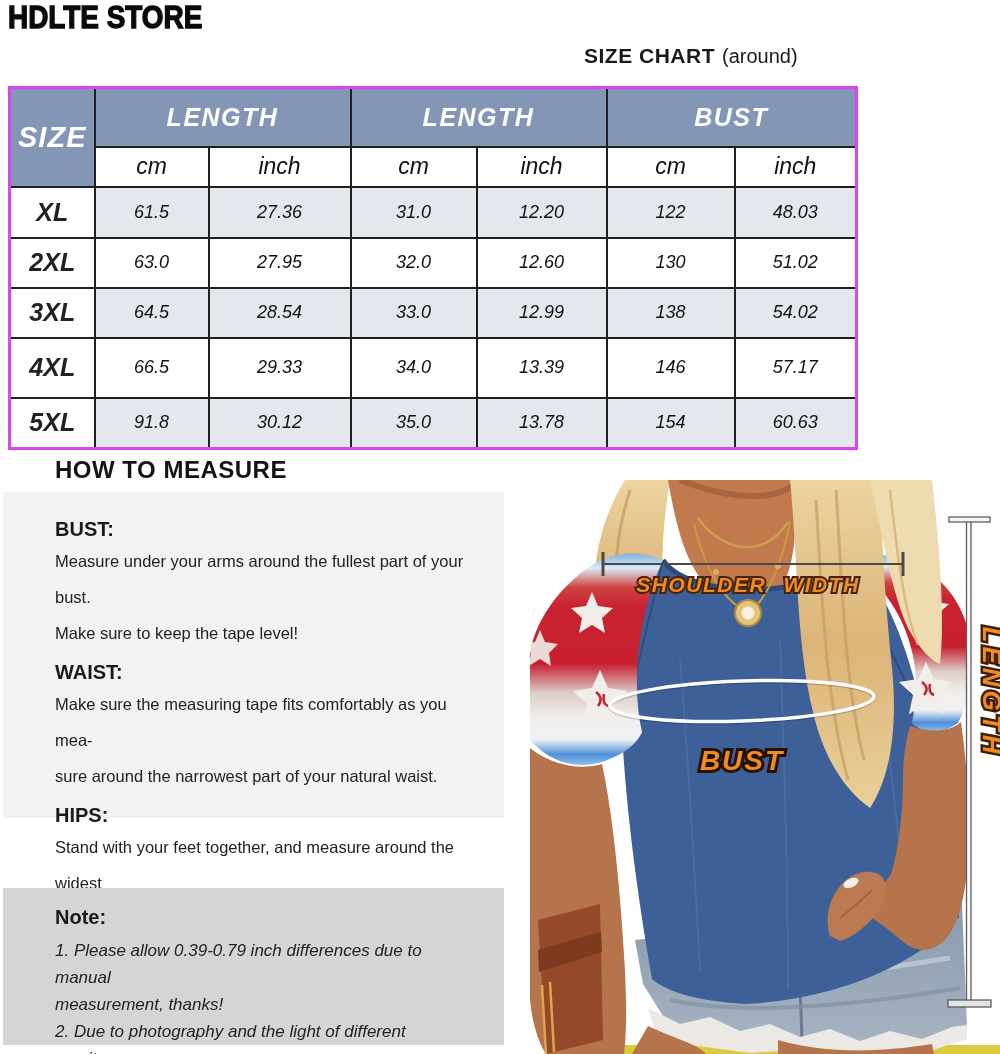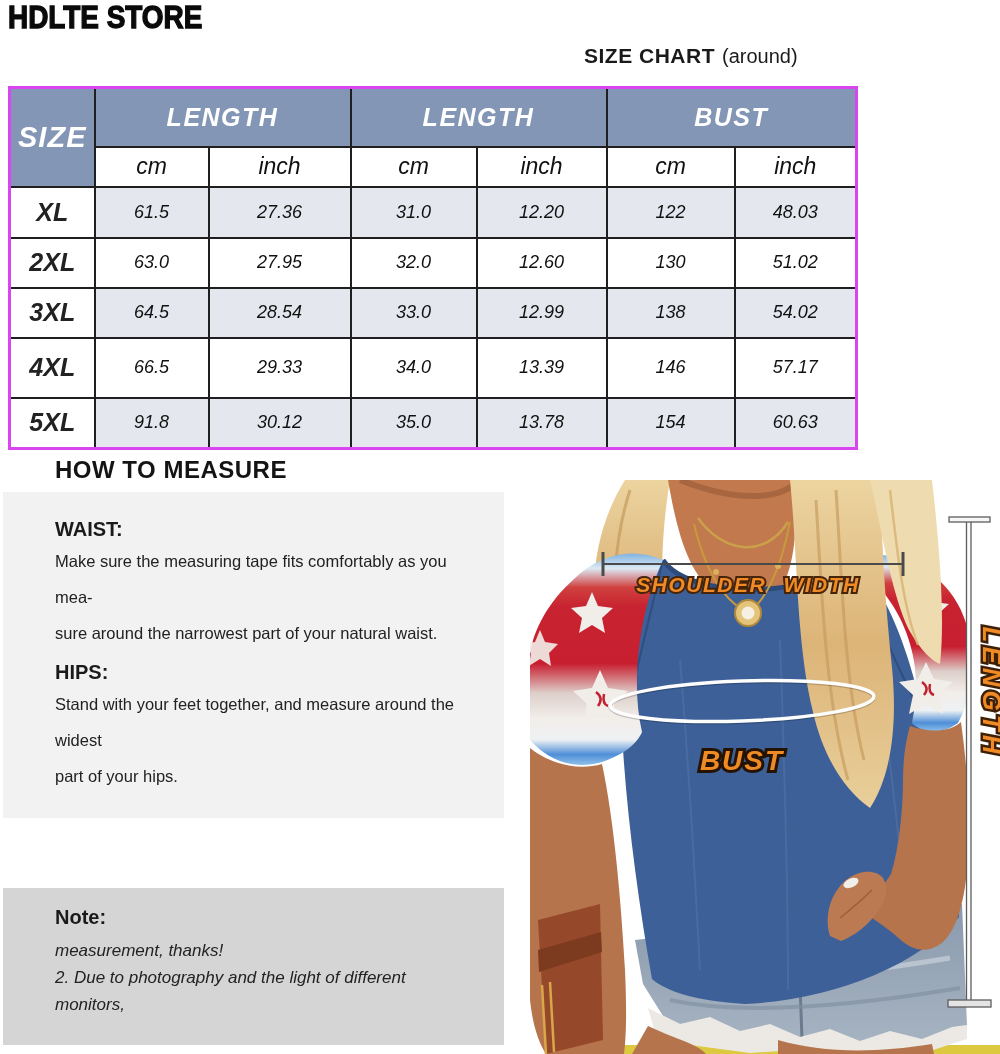--- a/index.html
+++ b/index.html
@@ -143,33 +143,39 @@
       <td class="data">154</td>
       <td class="data">60.63</td>
     </tr>
   </tbody>
 </table>
 
 <div class="htm-heading">HOW TO MEASURE</div>
 
 <div class="measure-box">
   <div class="m-section">
+    <div class="m-label">BUST:</div>
+    <div class="m-line">Measure under your arms around the fullest part of your bust.</div>
+    <div class="m-line">Make sure to keep the tape level!</div>
+  </div>
+  <div class="m-section">
     <div class="m-label">WAIST:</div>
     <div class="m-line">Make sure the measuring tape fits comfortably as you mea-</div>
     <div class="m-line">sure around the narrowest part of your natural waist.</div>
   </div>
   <div class="m-section">
     <div class="m-label">HIPS:</div>
     <div class="m-line">Stand with your feet together, and measure around the widest</div>
     <div class="m-line">part of your hips.</div>
   </div>
 </div>
 
 <div class="note-box">
   <div class="note-label">Note:</div>
+  <div class="note-line">1. Please allow 0.39-0.79 inch differences due to manual</div>
   <div class="note-line">measurement, thanks!</div>
   <div class="note-line">2. Due to photography and the light of different monitors,</div>
 
 </div>
 
 <svg class="photo" viewBox="0 0 470 574" xmlns="http://www.w3.org/2000/svg">
   <defs>
     <linearGradient id="hairG" x1="0" y1="0" x2="0" y2="1">
       <stop offset="0" stop-color="#ecd4a0"></stop>
       <stop offset="0.5" stop-color="#dcb478"></stop>

